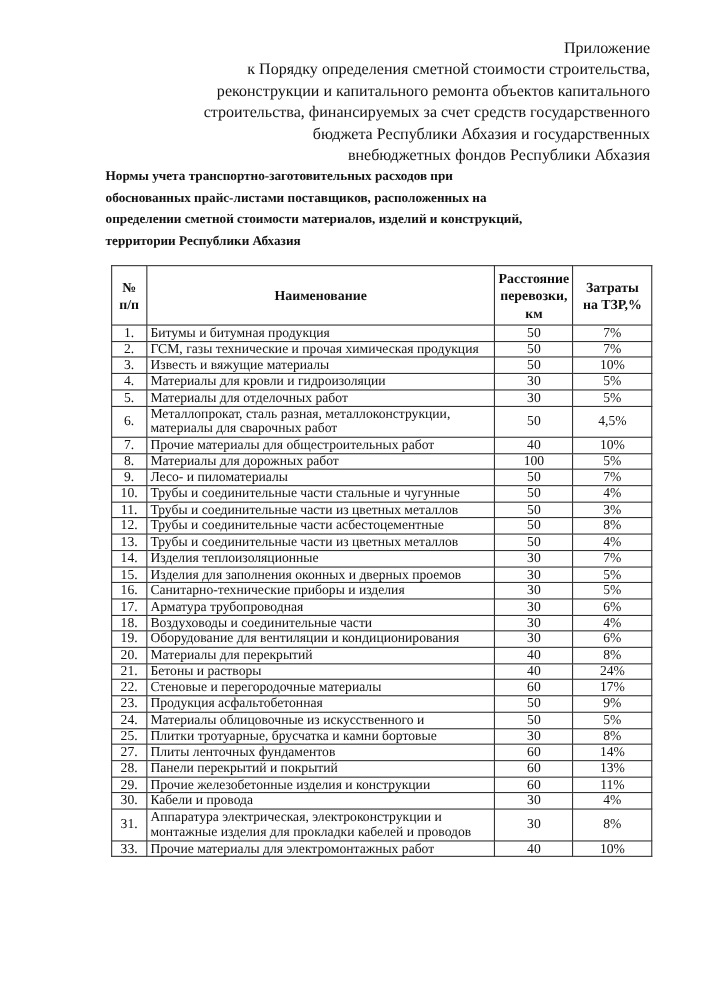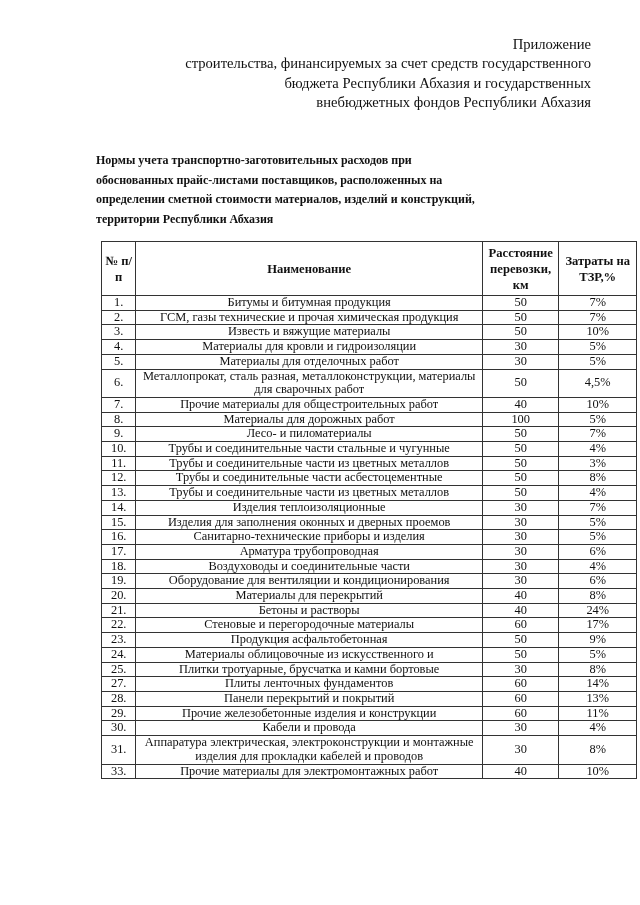--- a/index.html
+++ b/index.html
@@ -4,34 +4,36 @@
 <style>
   html, body { margin: 0; padding: 0; background: #ffffff; }
   body { width: 640px; height: 905px; position: relative; overflow: hidden;
          font-family: "Liberation Serif", serif; color: #111; }
   .appendix { position: absolute; right: 49px; top: 35px; width: 470px;
               text-align: right; font-size: 14.6px; line-height: 19.4px; }
   .appendix div { white-space: nowrap; }
   .title { position: absolute; left: 96px; width: 478px; top: 151px;
            text-align: left; font-weight: bold; font-size: 12px; line-height: 19.6px; }
   .title div { white-space: nowrap; }
-  table { position: absolute; left: 101px; top: 241px; width: 536px;
+  table { position: absolute; left: 101px; top: 241px; width: 492px;
           border-collapse: collapse; font-size: 12.4px; }
   td, th { border: 1px solid #333; padding: 0 3px; line-height: 13.7px; }
   th { font-weight: bold; text-align: center; height: 53px; line-height: 16px; font-size: 12.6px; }
   td.num { text-align: center; width: 25px; }
-  td.name { text-align: center; }
+  td.name { text-align: left; }
   td.dist, td.cost { text-align: center; }
   col.c1 { width: 32px; } col.c2 { width: 322px; } col.c3 { width: 66px; } col.c4 { width: 72px; }
 </style>
 </head>
 <body>
 
 <div class="appendix">
   <div>Приложение</div>
+  <div>к Порядку определения сметной стоимости строительства,</div>
+  <div>реконструкции и капитального ремонта объектов капитального</div>
   <div>строительства, финансируемых за счет средств государственного</div>
   <div>бюджета Республики Абхазия и государственных</div>
   <div>внебюджетных фондов Республики Абхазия</div>
 </div>
 
 <div class="title">
   <div>Нормы учета транспортно-заготовительных расходов при</div>
   <div>обоснованных прайс-листами поставщиков, расположенных на</div>
   <div>определении сметной стоимости материалов, изделий и конструкций,</div>
   <div>территории Республики Абхазия</div>

